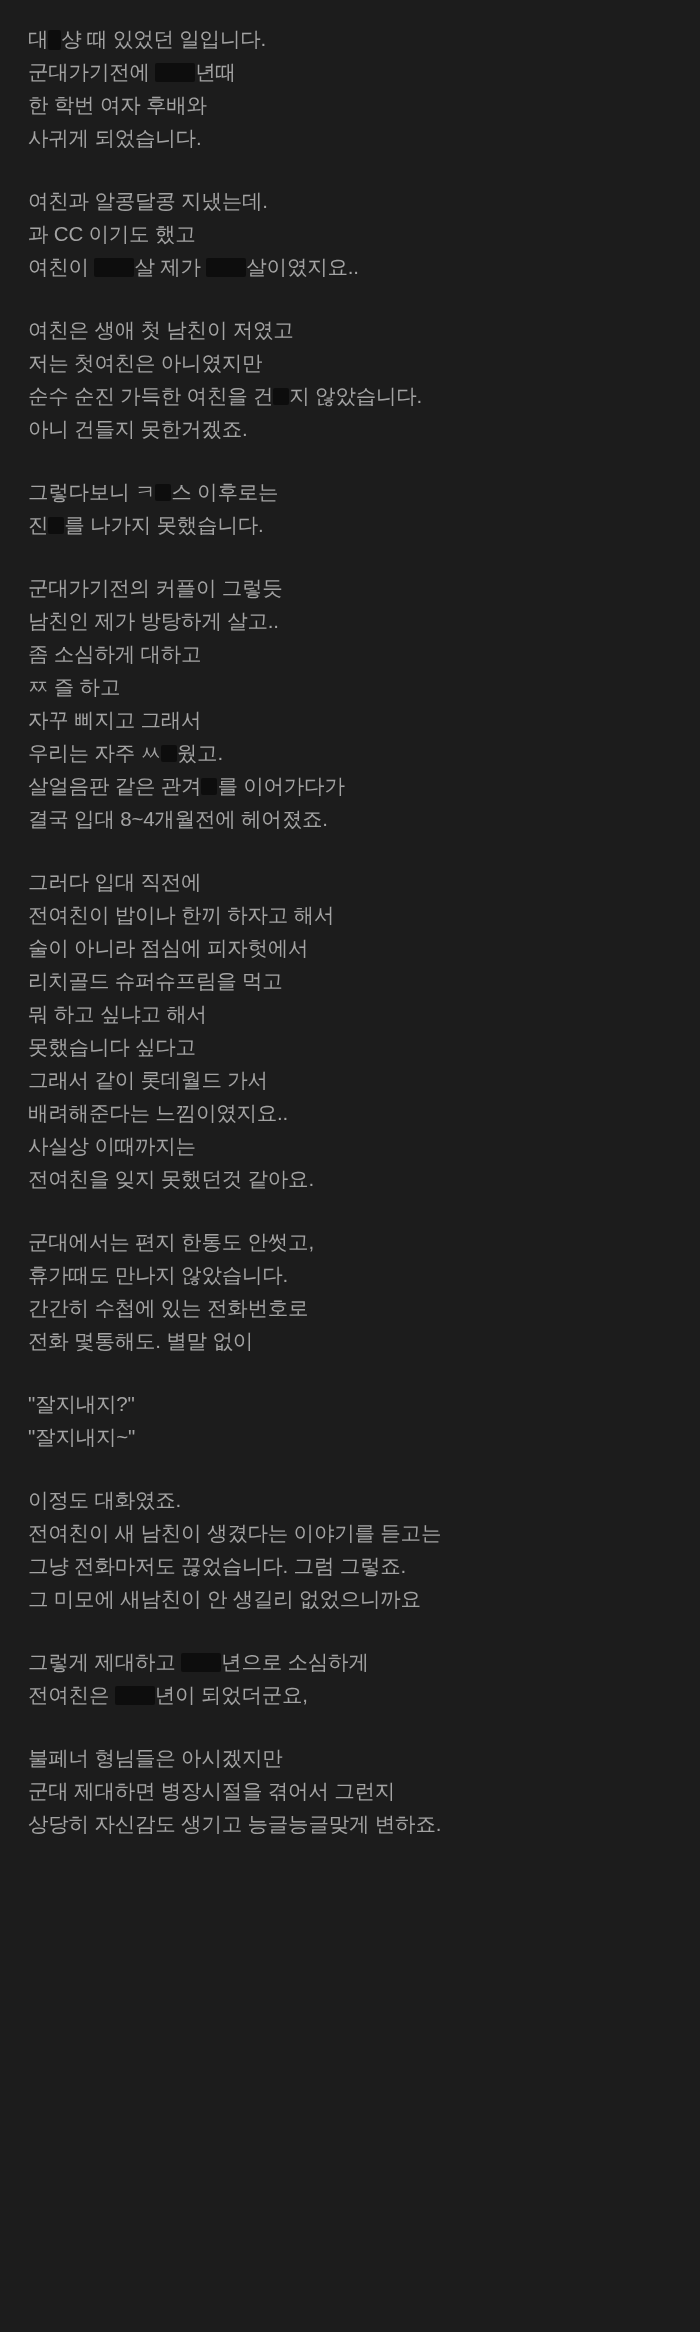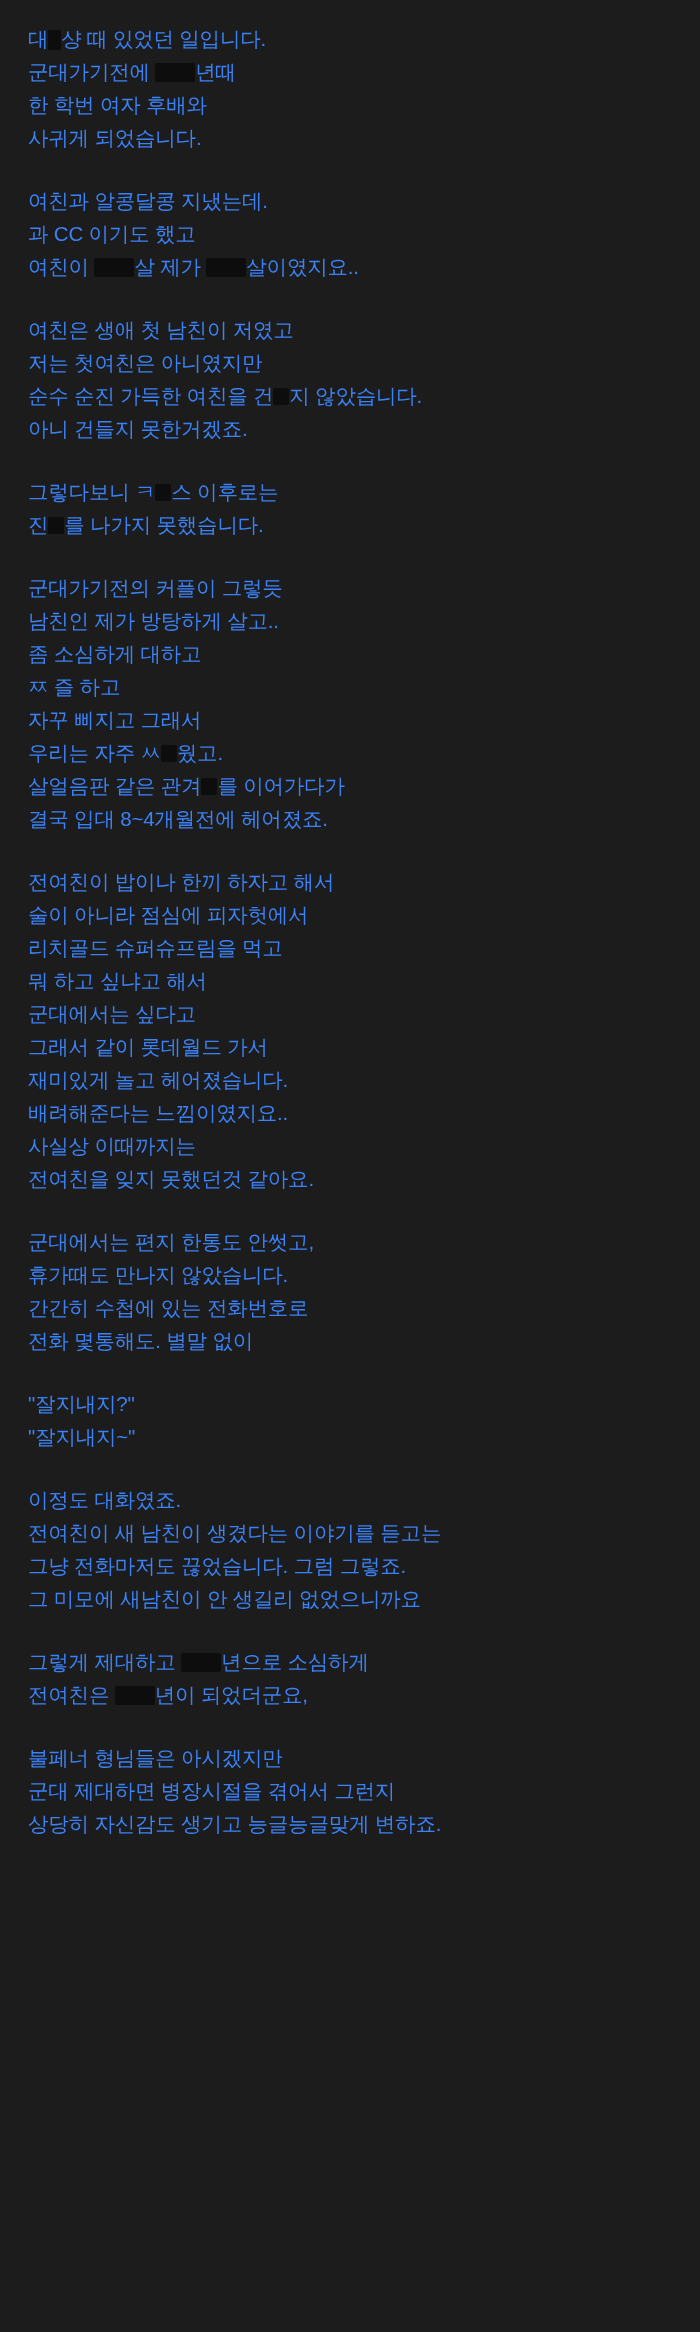--- a/index.html
+++ b/index.html
@@ -22,21 +22,21 @@
   }
   .para {
     margin: 0 0 30px 0;
   }
   .para:last-child {
     margin-bottom: 15px;
   }
   .line {
     font-size: 20.5px;
     line-height: 33px;
-    color: #3b82f6;
+    color: #a3a3a3;
     white-space: pre-wrap;
     letter-spacing: -0.2px;
   }
   
   .redact {
     display: inline-block;
     background: #0d0d0d;
     border-radius: 2px;
     vertical-align: middle;
     position: relative;
@@ -76,27 +76,27 @@
         <div class="line"><span>군대가기전의 커플이 그렇듯</span></div>
         <div class="line"><span>남친인 제가 방탕하게 살고..</span></div>
         <div class="line"><span>좀 소심하게 대하고</span></div>
         <div class="line"><span>ㅉ 즐 하고</span></div>
         <div class="line"><span>자꾸 삐지고 그래서</span></div>
         <div class="line"><span>우리는 자주 ㅆ</span><span class="redact rw-tiny"></span><span>웠고.</span></div>
         <div class="line"><span>살얼음판 같은 관겨</span><span class="redact rw-tiny"></span><span>를 이어가다가</span></div>
         <div class="line"><span>결국 입대 8~4개월전에 헤어졌죠.</span></div>
       </div>
       <div class="para">
+        <div class="line"><span>그러다 입대 직전에</span></div>
         <div class="line"><span>전여친이 밥이나 한끼 하자고 해서</span></div>
         <div class="line"><span>술이 아니라 점심에 피자헛에서</span></div>
         <div class="line"><span>리치골드 슈퍼슈프림을 먹고</span></div>
         <div class="line"><span>뭐 하고 싶냐고 해서</span></div>
-        <div class="line"><span>군대에서는 싶다고</span></div>
+        <div class="line"><span>못했습니다 싶다고</span></div>
         <div class="line"><span>그래서 같이 롯데월드 가서</span></div>
-        <div class="line"><span>재미있게 놀고 헤어졌습니다.</span></div>
         <div class="line"><span>배려해준다는 느낌이였지요..</span></div>
         <div class="line"><span>사실상 이때까지는</span></div>
         <div class="line"><span>전여친을 잊지 못했던것 같아요.</span></div>
       </div>
       <div class="para">
         <div class="line"><span>군대에서는 편지 한통도 안썻고,</span></div>
         <div class="line"><span>휴가때도 만나지 않았습니다.</span></div>
         <div class="line"><span>간간히 수첩에 있는 전화번호로</span></div>
         <div class="line"><span>전화 몇통해도. 별말 없이</span></div>
       </div>

